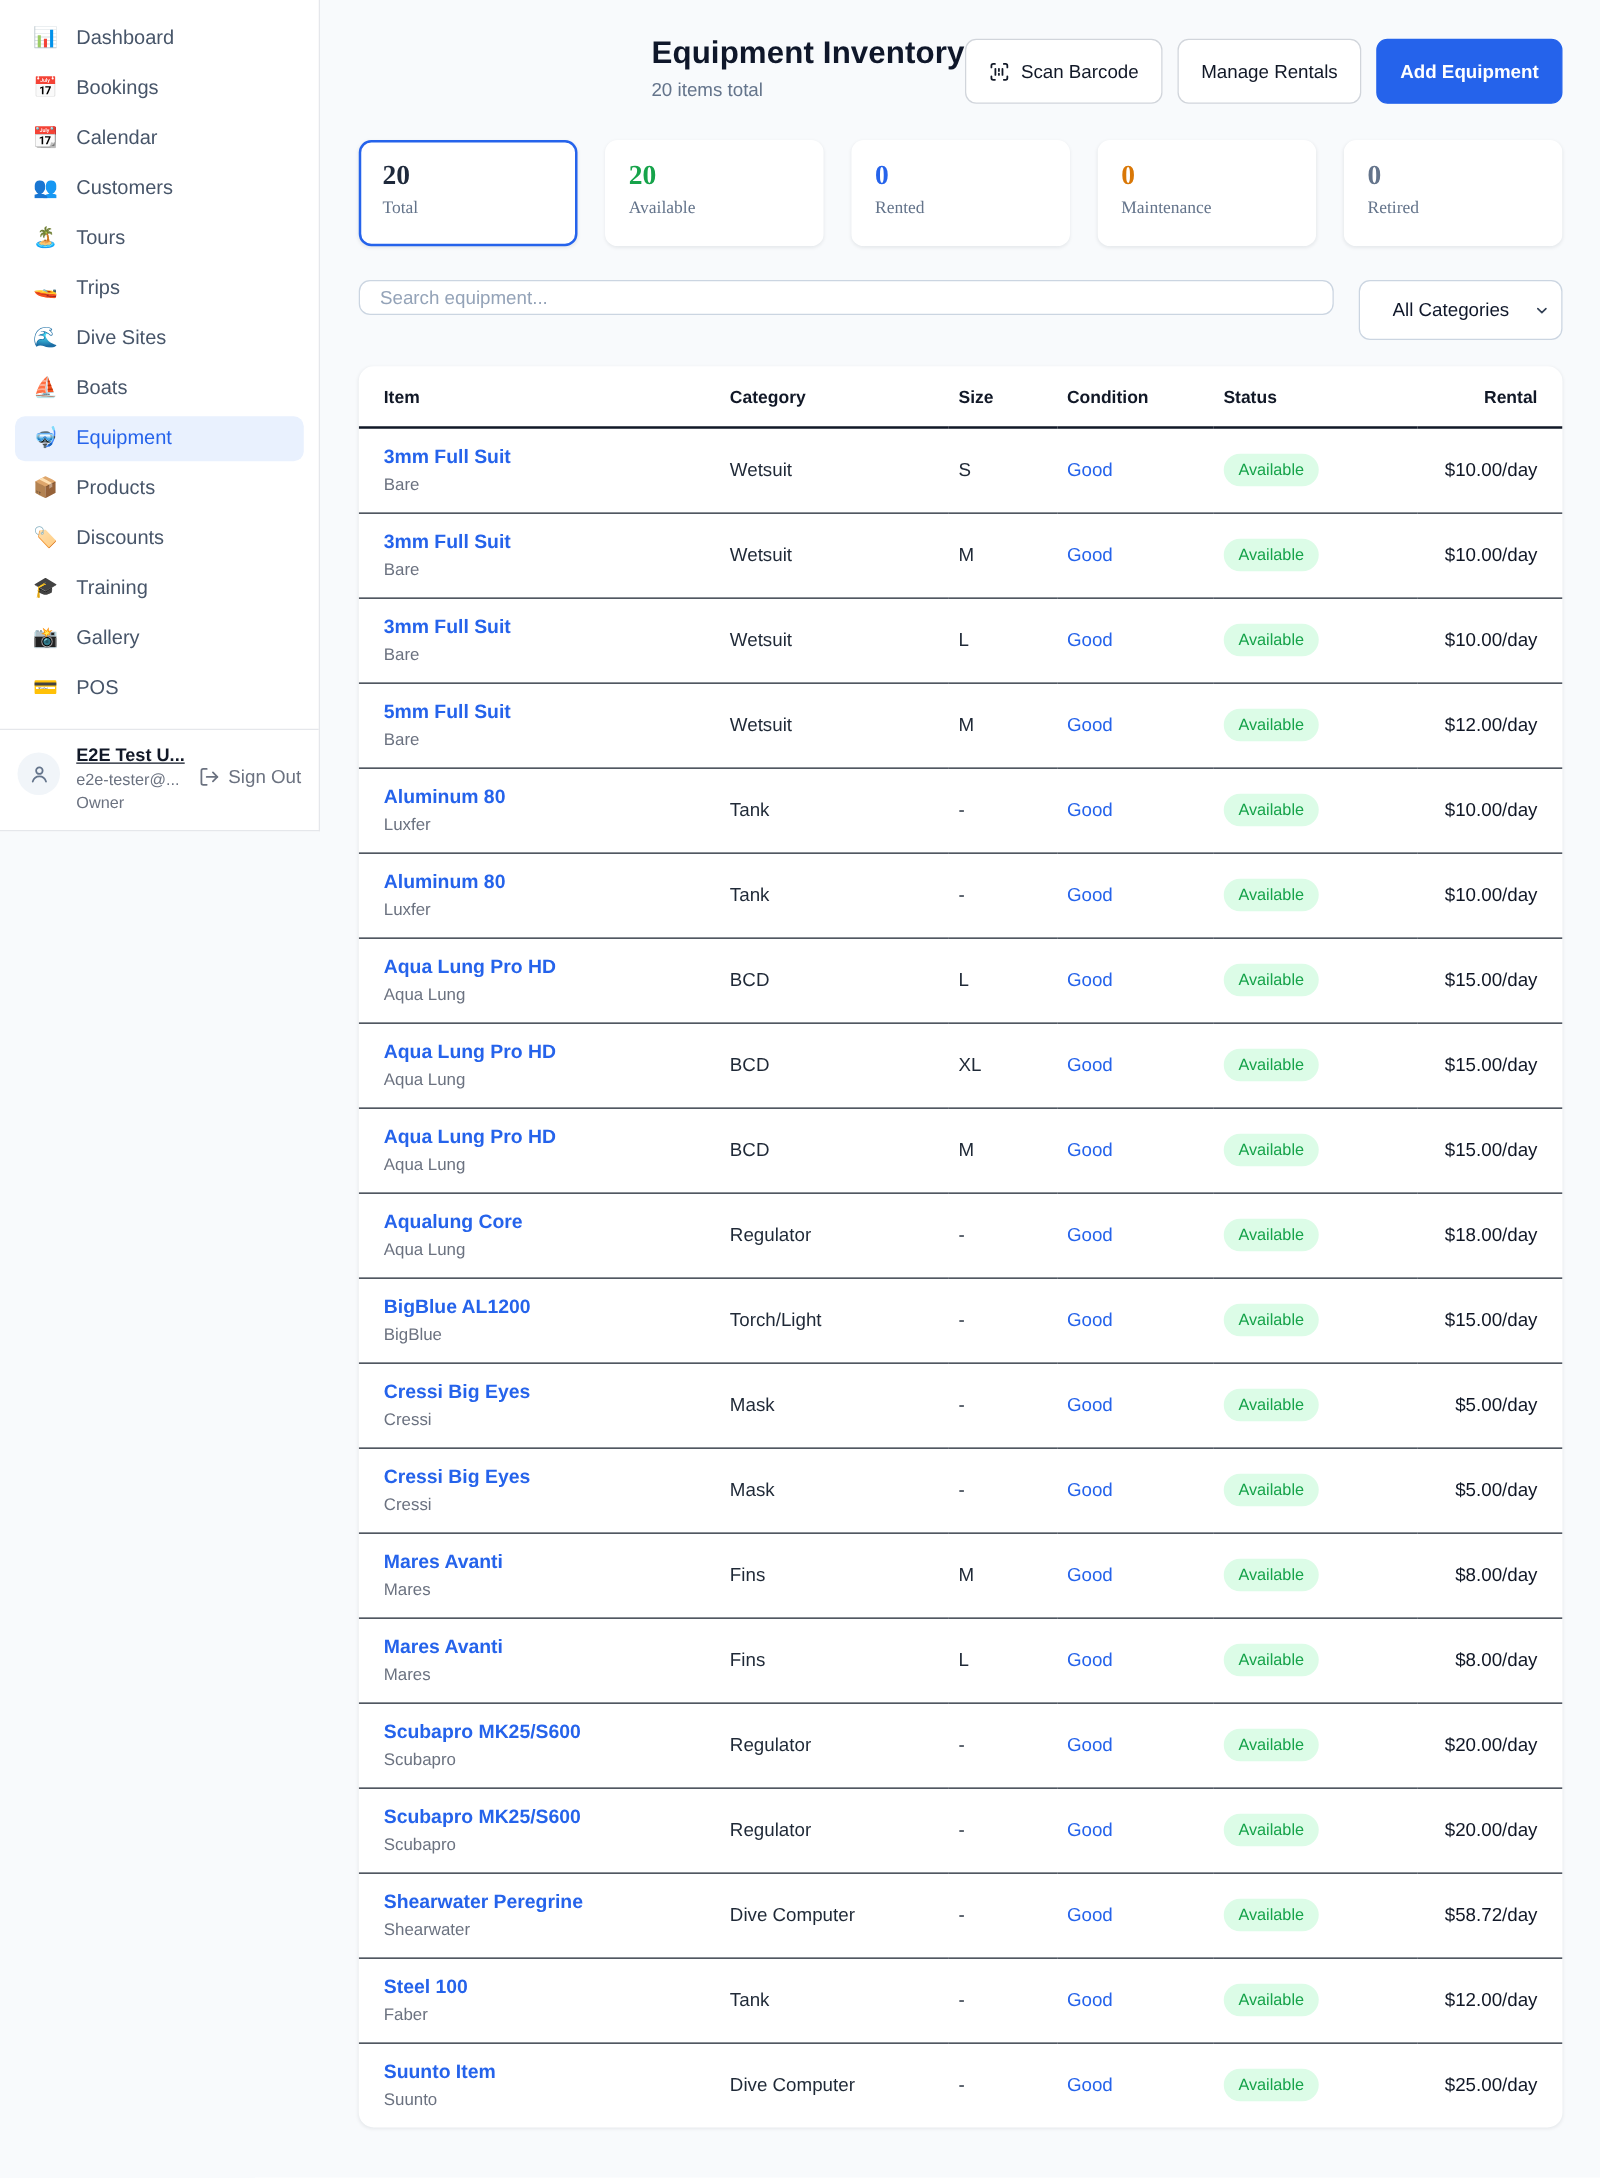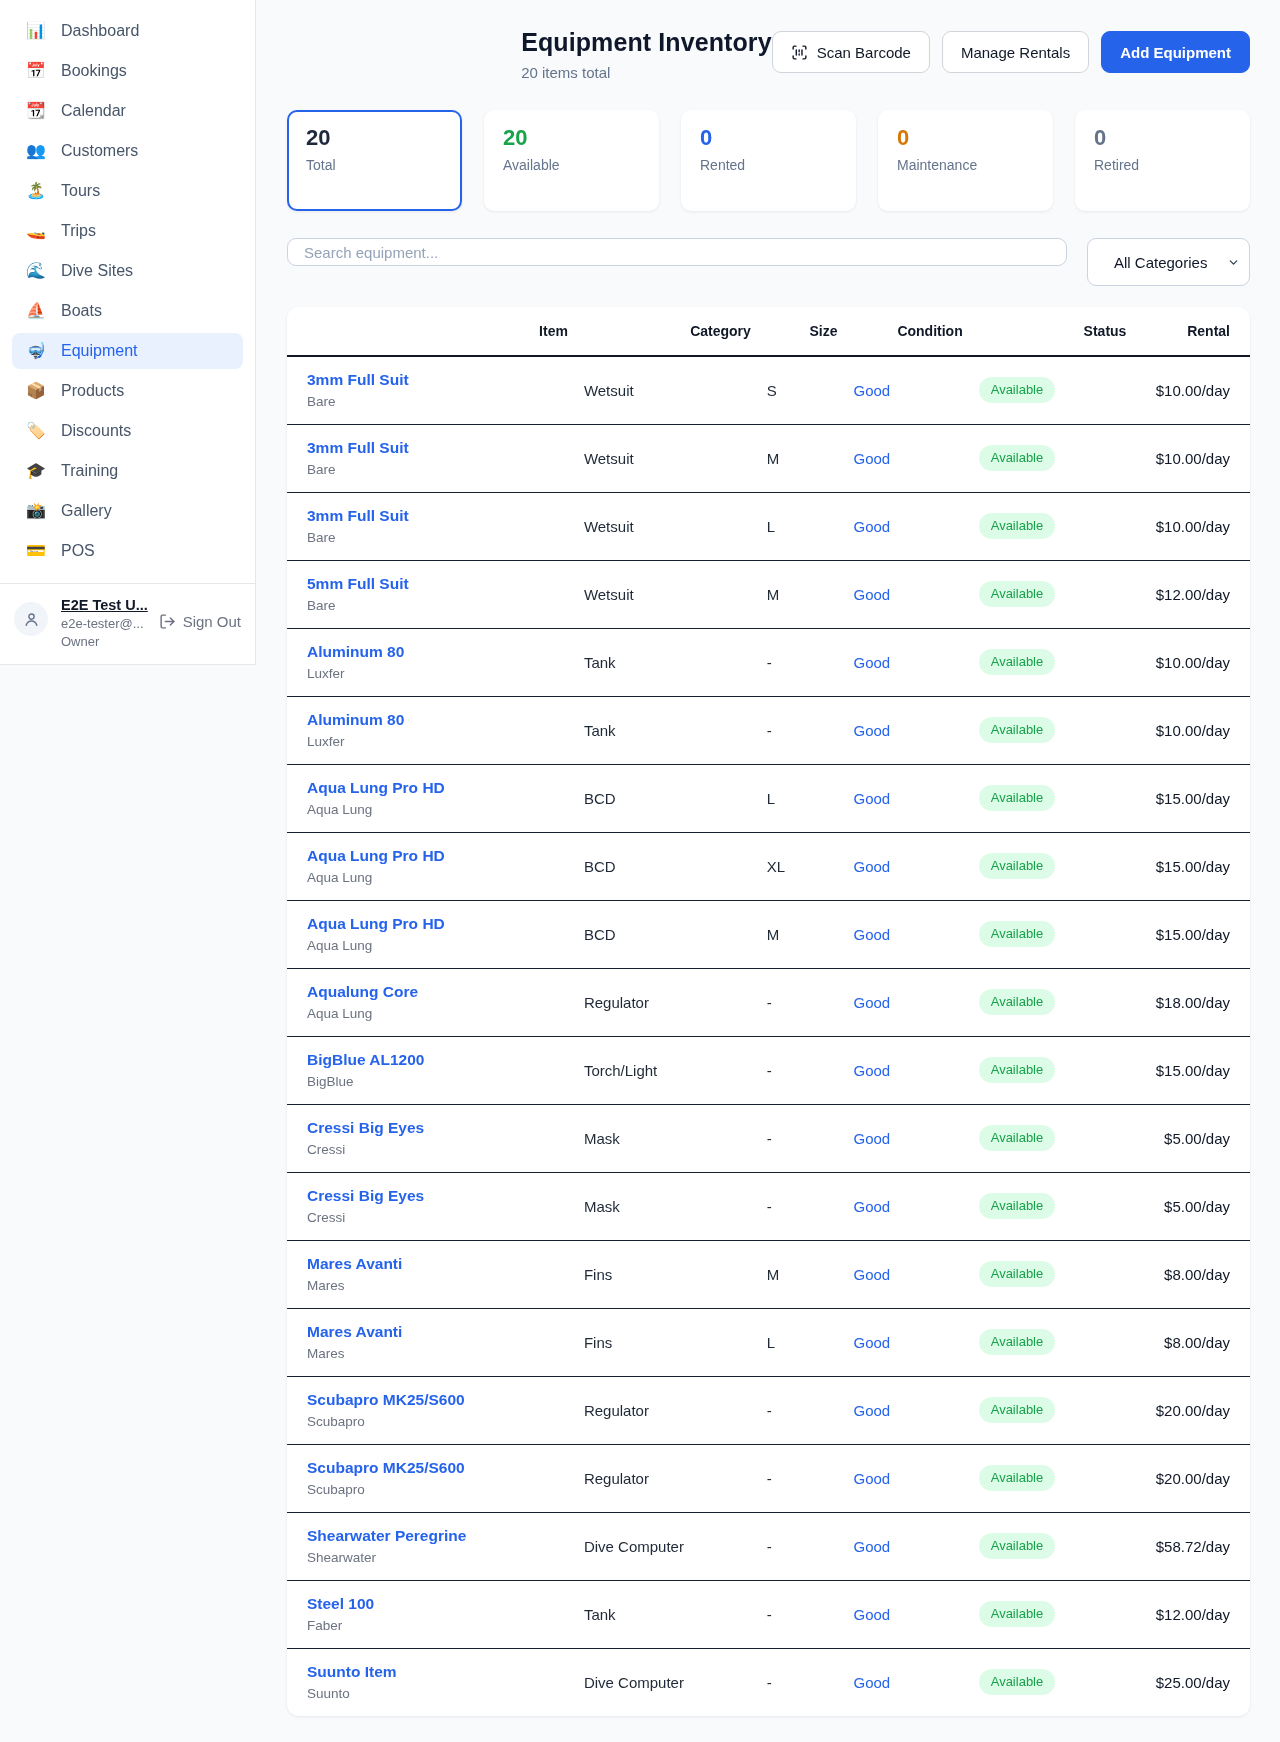--- a/index.html
+++ b/index.html
@@ -57,35 +57,35 @@
   }
 
   
   .main { flex:1; padding:28px 30px 0 31px; min-width:0; }
 
   .page-head { display:flex; justify-content:flex-end; align-items:flex-start; }
   .page-title { font-size:25px; font-weight:700; color:#0f172a; letter-spacing:.1px; }
   .page-subtitle { font-size:15px; color:#64748b; margin-top:7px; }
   .head-buttons { display:flex; gap:12px; margin-top:3px; }
   .btn {
-    height:42px; padding:0 18px; border-radius:9px;
+    height:52px; padding:0 18px; border-radius:9px;
     border:1px solid #d1d5db; background:#fff;
     font-size:15px; font-weight:500; color:#111827;
     display:inline-flex; align-items:center; gap:9px;
     font-family:inherit; cursor:pointer; white-space:nowrap;
   }
   .btn-primary { background:#2563eb; border-color:#2563eb; color:#fff; font-weight:600; }
 
   .stats { display:flex; gap:22px; margin-top:29px; }
   .stat-card {
-    flex:1; height:101px;
+    flex:1; height:85px;
     background:#fff; border-radius:10px;
     border:1px solid rgba(0,0,0,0);
     box-shadow:0 1px 3px rgba(15,23,42,.08);
-    padding:15px 18px; cursor:pointer;
+    padding:15px 18px; cursor:pointer;font-family:Liberation Serif, serif;
   }
   .stat-card.active { border:2px solid #2563eb; padding:14px 17px; }
   .stat-value { font-size:22px; font-weight:700; line-height:1.1; }
   .stat-label { font-size:14px; color:#64748b; margin-top:7px; }
 
   .filter-row { display:flex; gap:20px; margin-top:27px; }
   .search-input {
     flex:1; height:28px;
     border:1px solid #cbd5e1; border-radius:9px;
     background:#fff; padding:0 16px;
@@ -106,21 +106,21 @@
   }
 
   
   .table-card {
     background:#fff; border-radius:12px; margin-top:21px;
     box-shadow:0 1px 3px rgba(15,23,42,.08);
     overflow:hidden;
   }
   table { width:100%; border-collapse:collapse; }
   thead th {
-    text-align:right; font-size:14px; font-weight:700; color:#111827;
+    text-align:left; font-size:14px; font-weight:700; color:#111827;
     padding:16px 8px; border-bottom:2px solid #111827;
     white-space:nowrap;
   }
   th:first-child { padding-left:20px; }
   th.col-rental { text-align:right; padding-right:20px; }
   tbody td {
     height:68px; padding:8px; vertical-align:middle;
     border-bottom:1px solid #17202e;
     font-size:15px; color:#1f2937;
   }

